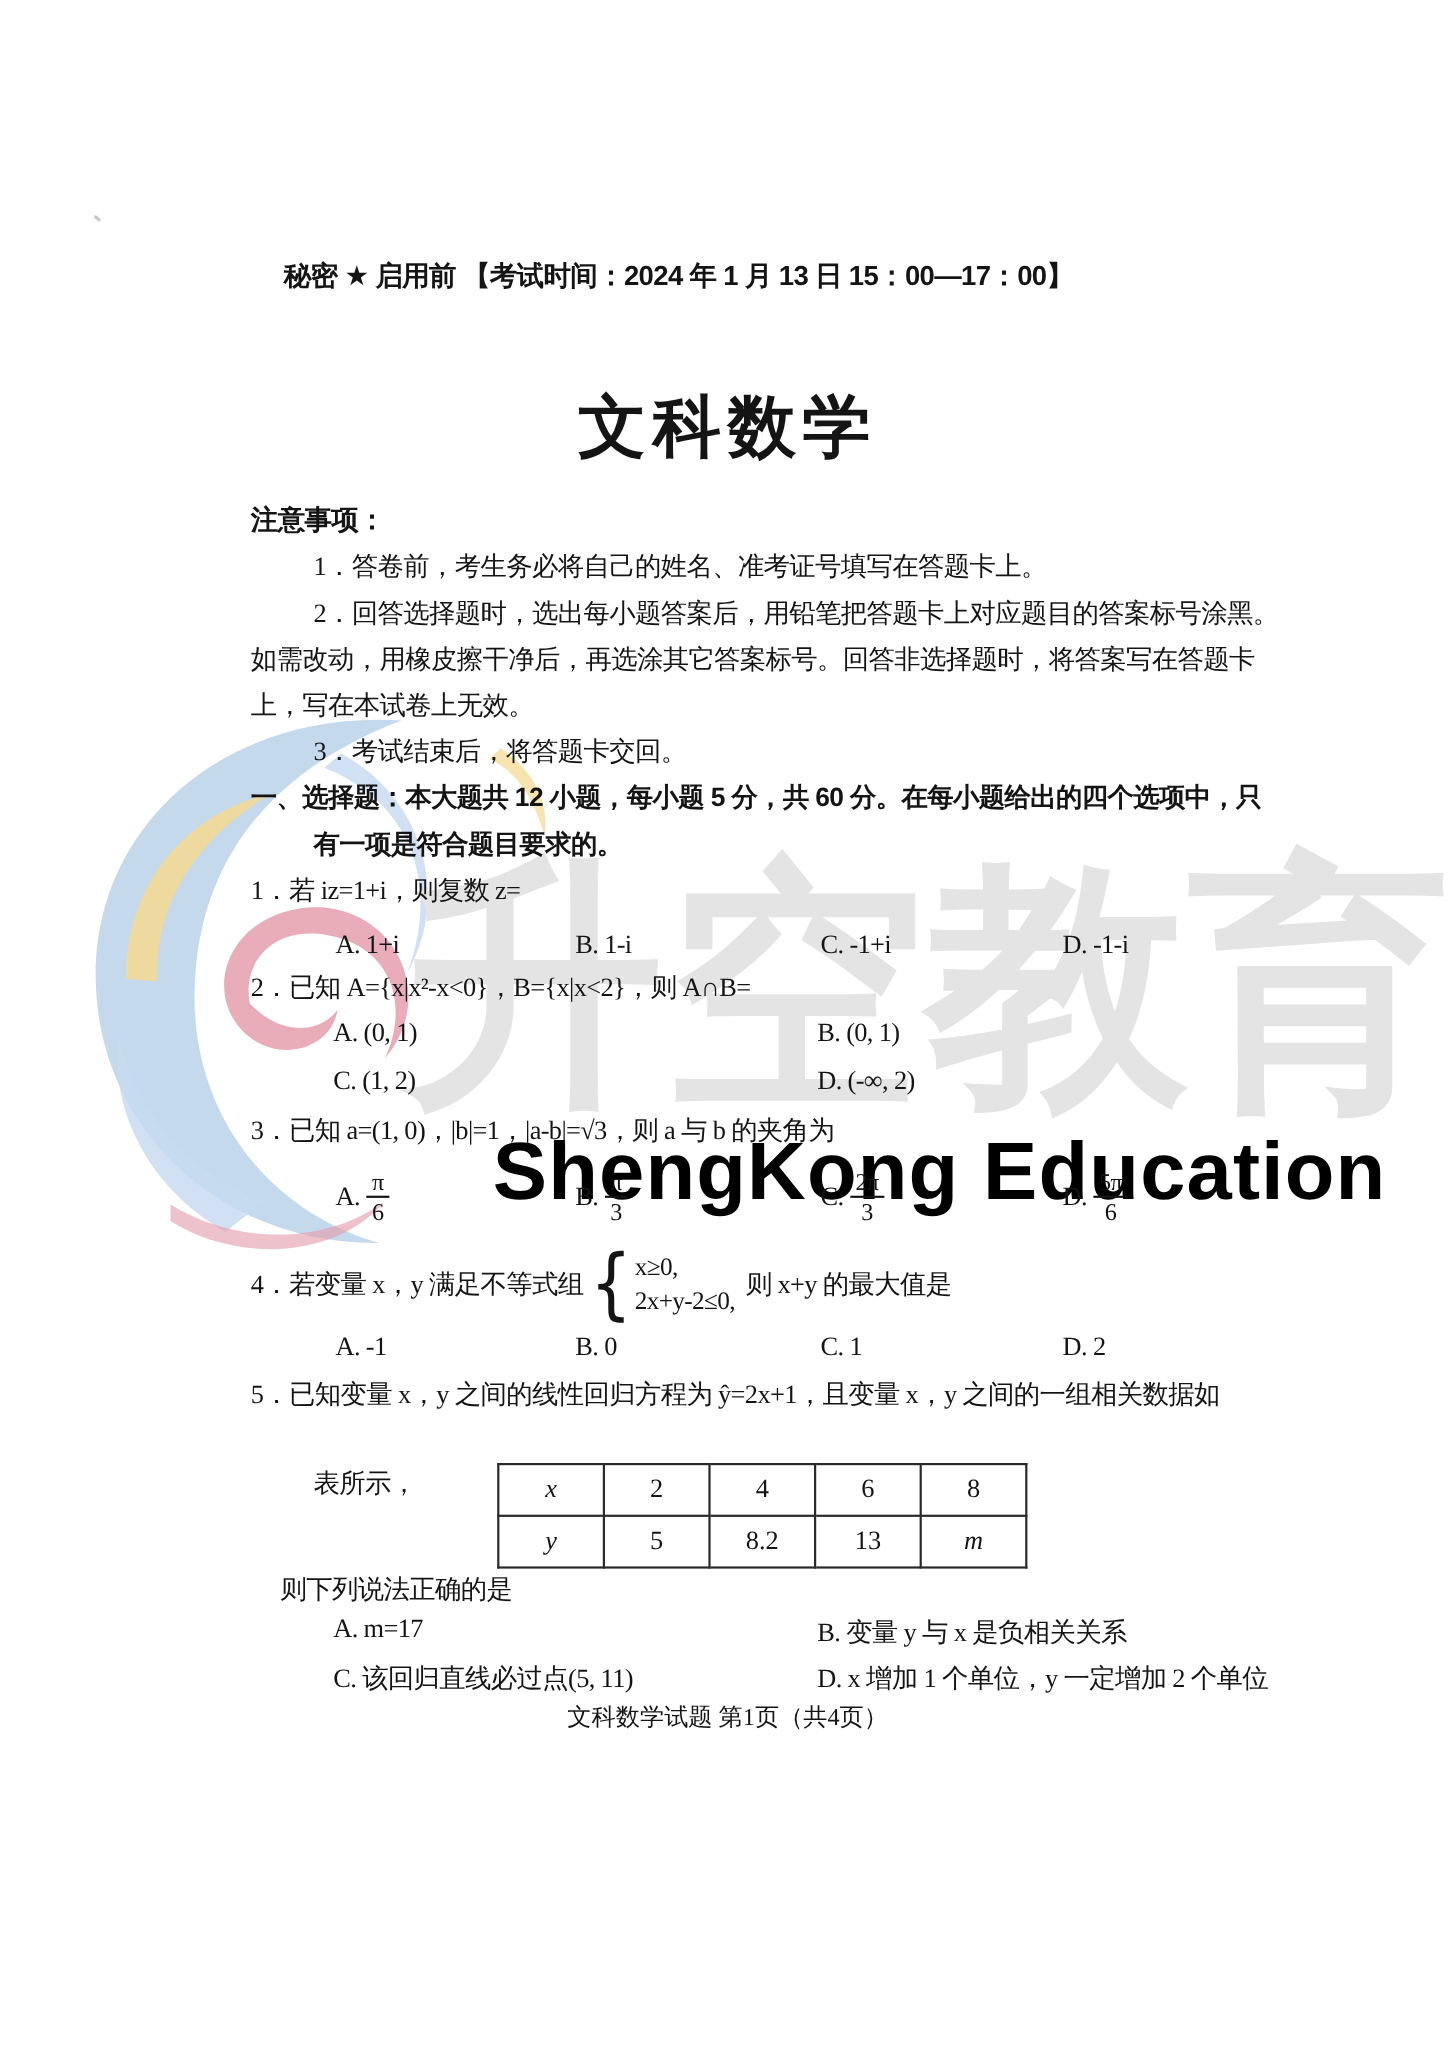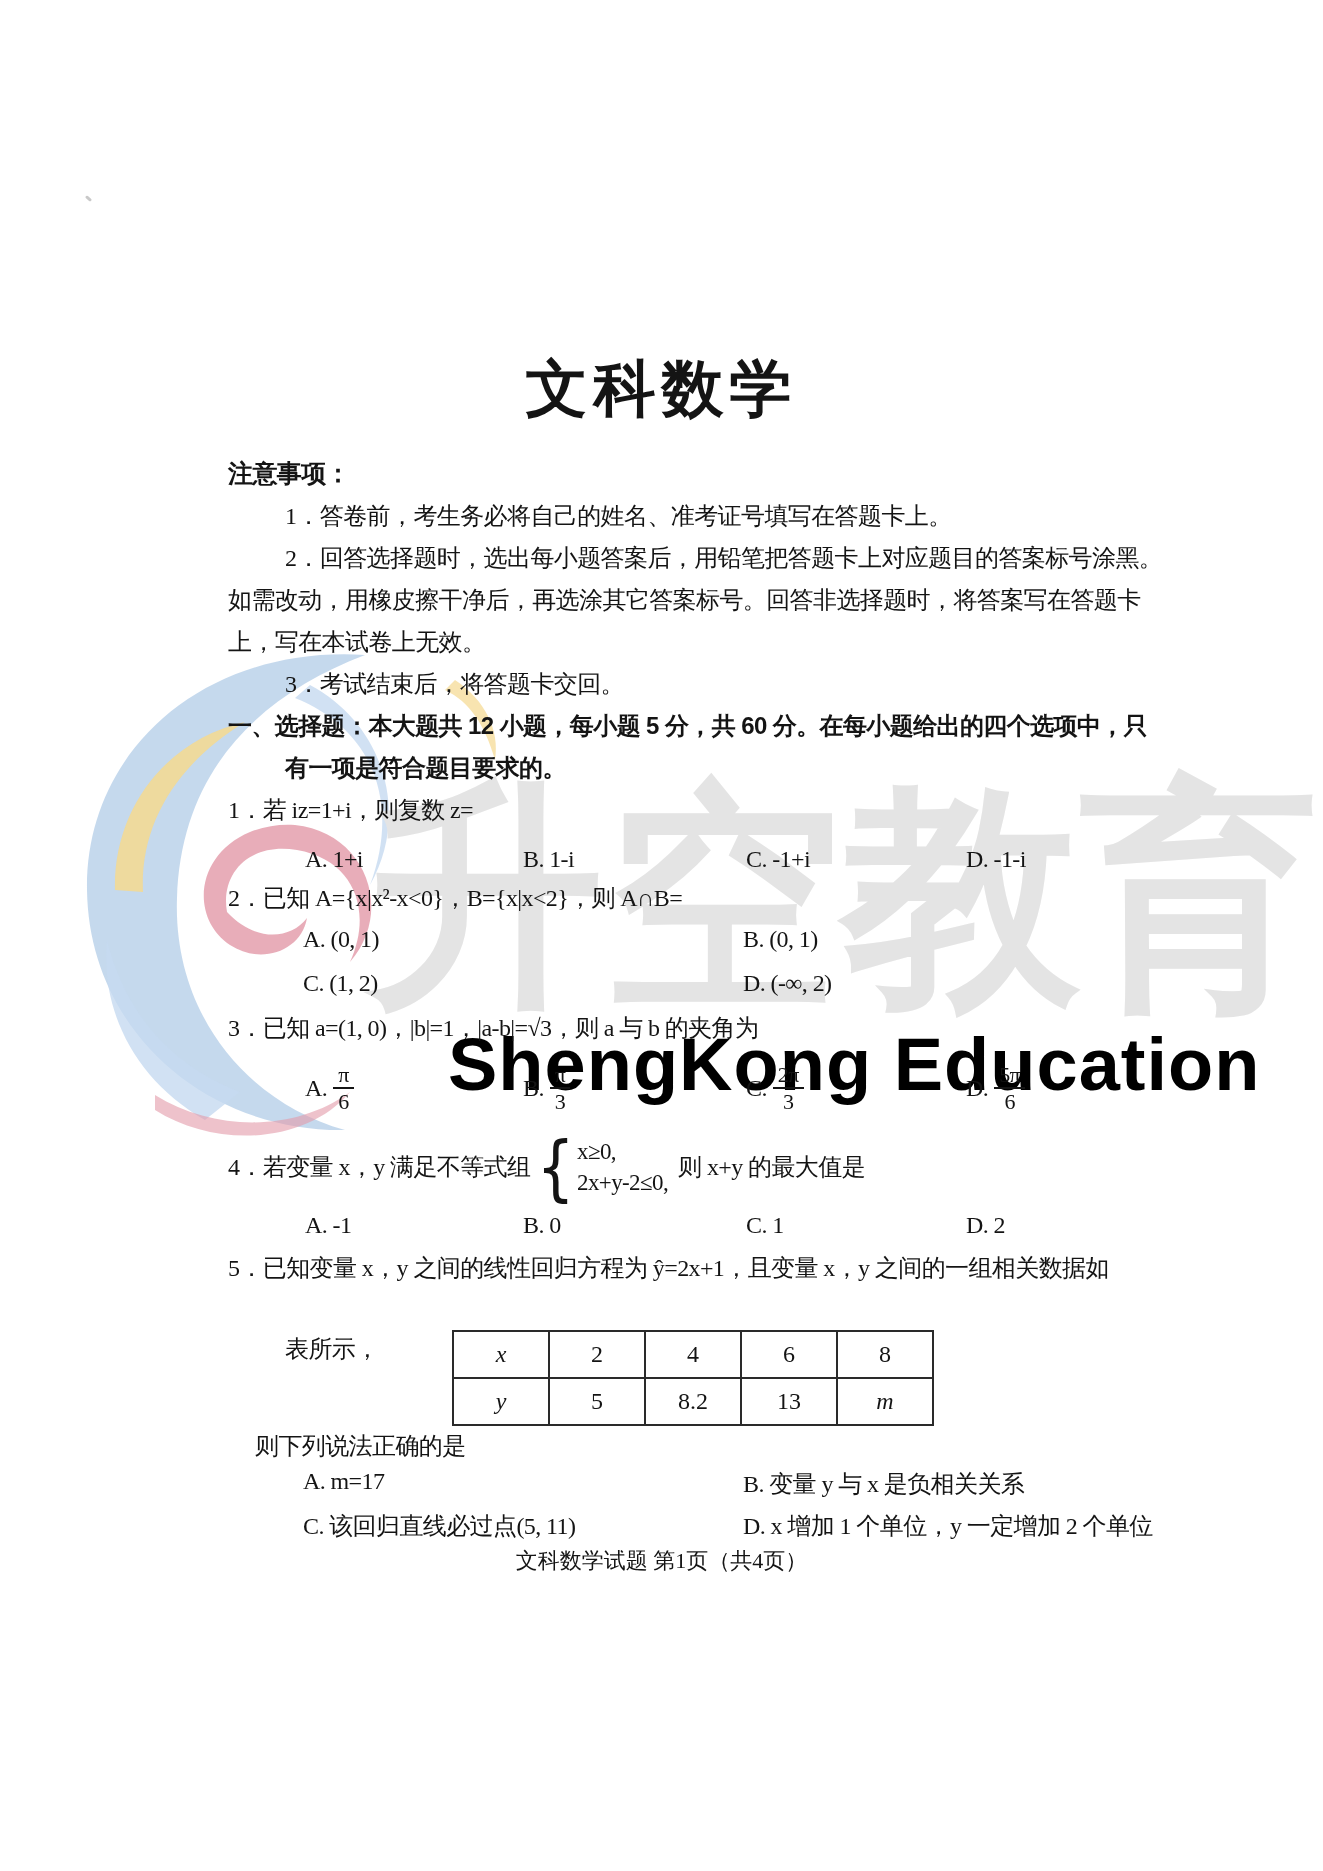--- a/index.html
+++ b/index.html
@@ -69,20 +69,21 @@
       <path d="M400 40 C430 60 445 90 440 120 C430 85 415 62 390 50 Z" fill="#f5d98f" opacity="0.7"></path>
       <path d="M60 250 C58 170 110 100 190 82 C120 125 85 185 88 252 Z" fill="#f5d98f" opacity="0.85"></path>
       <path d="M240 185 C310 192 340 270 295 322 C318 272 300 220 242 210 C196 202 165 232 172 272 C200 302 235 300 252 278 C246 312 205 325 175 305 C135 278 140 215 195 192 C210 186 225 184 240 185 Z" fill="#d6697f" opacity="0.55"></path>
       <path d="M100 455 C160 492 240 492 295 452 C250 505 160 508 100 470 Z" fill="#e39aa8" opacity="0.6"></path>
     </svg>
     <div class="wm-cn">升空教育</div>
     <div class="wm-en">ShengKong Education</div>
     <div class="artifact"></div>
   </div>
 
+  <div class="ln bold meta" style="left:258px;top:236px;">秘密 ★ 启用前 【考试时间：2024 年 1 月 13 日 15：00—17：00】</div>
   <div class="ln bold center subtitle" style="top:352px;">文科数学</div>
 
   <div class="ln bold" style="left:228px;top:458px;font-size:25px;">注意事项：</div>
   <div class="ln" style="left:285px;top:502px;">1．答卷前，考生务必将自己的姓名、准考证号填写在答题卡上。</div>
   <div class="ln" style="left:285px;top:544px;">2．回答选择题时，选出每小题答案后，用铅笔把答题卡上对应题目的答案标号涂黑。</div>
   <div class="ln" style="left:228px;top:586px;">如需改动，用橡皮擦干净后，再选涂其它答案标号。回答非选择题时，将答案写在答题卡</div>
   <div class="ln" style="left:228px;top:628px;">上，写在本试卷上无效。</div>
   <div class="ln" style="left:285px;top:670px;">3．考试结束后，将答题卡交回。</div>
 
   <div class="ln bold" style="left:228px;top:712px;">一、选择题：本大题共 12 小题，每小题 5 分，共 60 分。在每小题给出的四个选项中，只</div>

